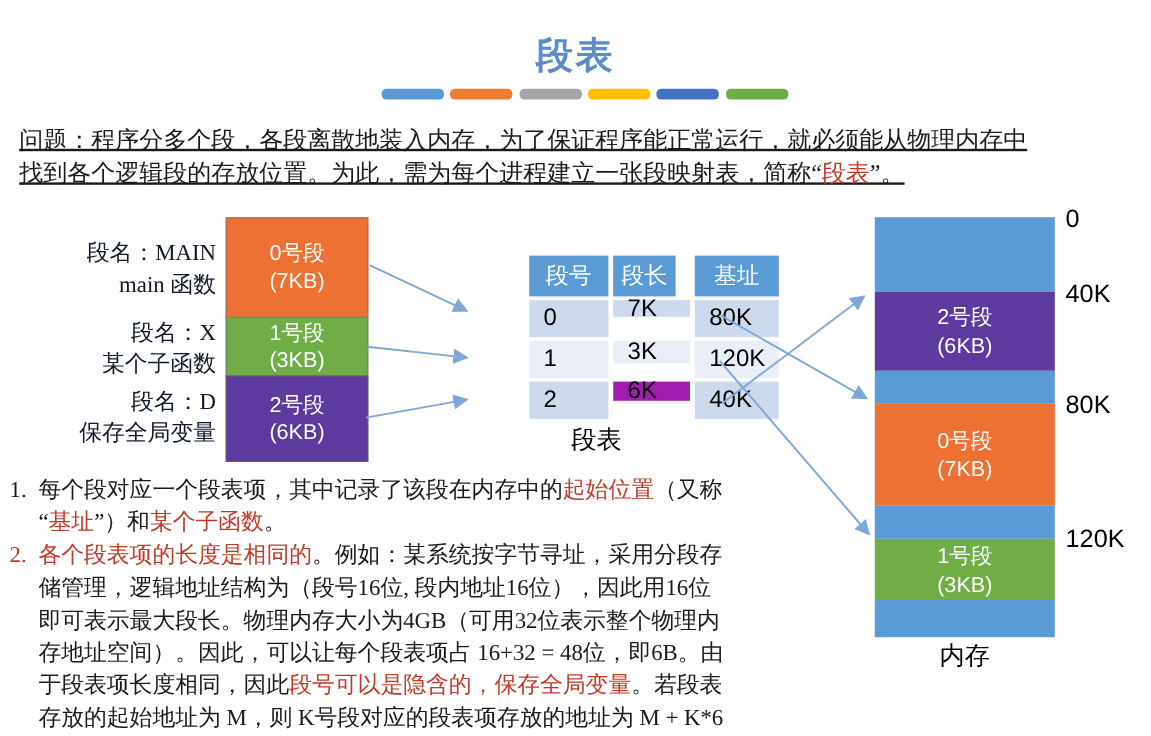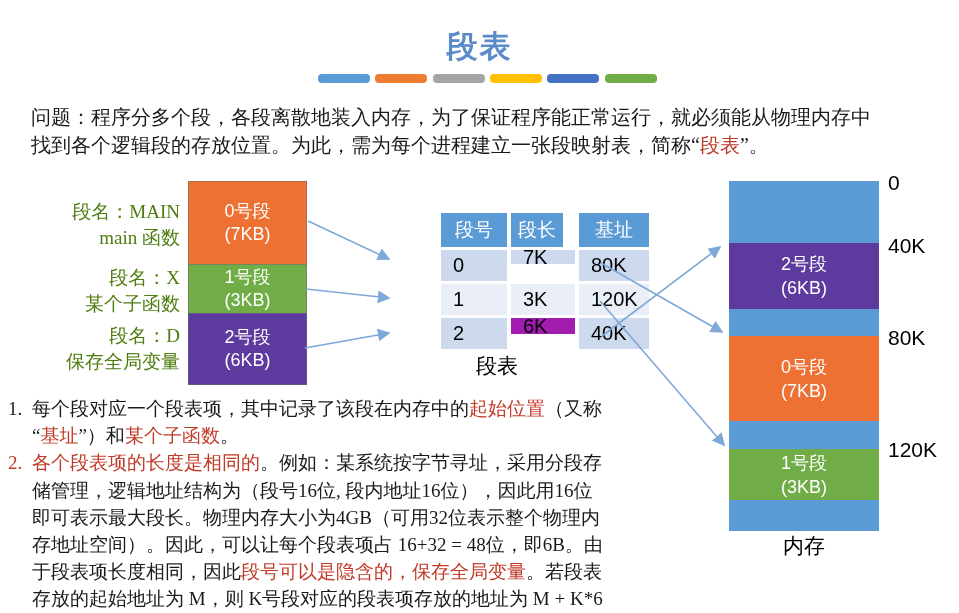--- a/index.html
+++ b/index.html
@@ -8,21 +8,21 @@
     font-family:"Liberation Serif","DejaVu Serif",serif;color:#1a1a1a;border-radius:21px;
   }
   .abs{position:absolute;}
   .page-title{
     margin:0;font-size:31px;font-weight:bold;text-align:center;
     left:0;right:0;top:26px;letter-spacing:2px;
   }
   .bar{position:absolute;top:74px;height:9px;width:52px;border-radius:4px;}
   .intro-line{white-space:nowrap;font-size:20px;line-height:28px;}
   .red{color:var(--red);}
-  .seg-label{width:150px;text-align:right;font-size:19px;line-height:26px;color:#4d7c0f;}
+  .seg-label{width:150px;text-align:right;font-size:19px;line-height:26px;color:#0f172a;}
   .seg-block{
     position:absolute;left:188px;width:119px;box-sizing:border-box;
     display:flex;flex-direction:column;align-items:center;justify-content:center;
     color:#fff;font-family:"Liberation Sans","DejaVu Sans",sans-serif;
     font-size:18px;line-height:23px;text-align:center;
     border:1px solid rgba(110,110,110,0.55);
   }
   .mem-block{
     position:absolute;left:729px;width:150px;box-sizing:border-box;
     display:flex;flex-direction:column;align-items:center;justify-content:center;
@@ -52,21 +52,21 @@
 
   <div id="bars">
       <div class="bar" style="left: 318px; background: rgb(91, 155, 213);"></div>
       <div class="bar" style="left: 375.3px; background: rgb(237, 125, 49);"></div>
       <div class="bar" style="left: 432.6px; background: rgb(165, 165, 165);"></div>
       <div class="bar" style="left: 489.9px; background: rgb(255, 192, 0);"></div>
       <div class="bar" style="left: 547.2px; background: rgb(68, 114, 196);"></div>
       <div class="bar" style="left: 604.5px; background: rgb(112, 173, 71);"></div>
     </div>
 
-  <div class="abs" style="left:31px;top:103px;" id="intro">
+  <div class="abs" style="left:16px;top:103px;text-decoration:underline;" id="intro">
       <div class="intro-line"><span>问题：程序分多个段，各段离散地装入内存，为了保证程序能正常运行，就必须能从物理内存中</span></div>
       <div class="intro-line"><span>找到各个逻辑段的存放位置。为此，需为每个进程建立一张段映射表，简称“</span><span class="red">段表</span><span>”。</span></div>
     </div>
 
   <div id="seg-labels">
       <div class="seg-label abs" style="left: 30px; top: 199px;">
         <div>段名：MAIN</div>
         <div>main 函数</div>
       </div>
       <div class="seg-label abs" style="left: 30px; top: 265px;">
@@ -95,21 +95,21 @@
     </div>
 
   <div id="seg-table">
       <div class="tbl-cell tbl-head abs" style="left: 393px; top: 213px; width: 66px; height: 34px;">段号</div>
       <div class="tbl-cell tbl-head abs" style="left: 463px; top: 213px; width: 52px; height: 34px;">段长</div>
       <div class="tbl-cell tbl-head abs" style="left: 531px; top: 213px; width: 70px; height: 34px;">基址</div>
       <div class="tbl-cell tbl-data abs" style="left: 393px; top: 250px; width: 66px; height: 31px; background: rgb(205, 217, 236);">0</div>
       <div class="tbl-cell tbl-data abs" style="left: 463px; top: 250px; width: 64px; height: 14px; background: rgb(205, 217, 236);">7K</div>
       <div class="tbl-cell tbl-data abs" style="left: 531px; top: 250px; width: 70px; height: 31px; background: rgb(205, 217, 236);">80K</div>
       <div class="tbl-cell tbl-data abs" style="left: 393px; top: 284px; width: 66px; height: 31px; background: rgb(233, 238, 247);">1</div>
-      <div class="tbl-cell tbl-data abs" style="left: 463px; top: 284px; width: 64px; height: 31px; background: rgb(233, 238, 247);">3K</div>
+      <div class="tbl-cell tbl-data abs" style="left: 463px; top: 284px; width: 64px; height: 19px; background: rgb(233, 238, 247);">3K</div>
       <div class="tbl-cell tbl-data abs" style="left: 531px; top: 284px; width: 70px; height: 31px; background: rgb(233, 238, 247);">120K</div>
       <div class="tbl-cell tbl-data abs" style="left: 393px; top: 318px; width: 66px; height: 31px; background: rgb(205, 217, 236);">2</div>
       <div class="tbl-cell tbl-data abs" style="left: 463px; top: 318px; width: 64px; height: 16px; background: #a21caf;">6K</div>
       <div class="tbl-cell tbl-data abs" style="left: 531px; top: 318px; width: 70px; height: 31px; background: rgb(205, 217, 236);">40K</div>
     </div>
   <div class="caption abs" style="left:393px;top:352px;width:208px;">段表</div>
 
   <div id="memory-col">
       <div class="mem-block" style="top: 181px; height: 62px; background: rgb(91, 155, 213);"></div>
       <div class="mem-block" style="top: 243px; height: 66px; background: rgb(92, 58, 158);">

